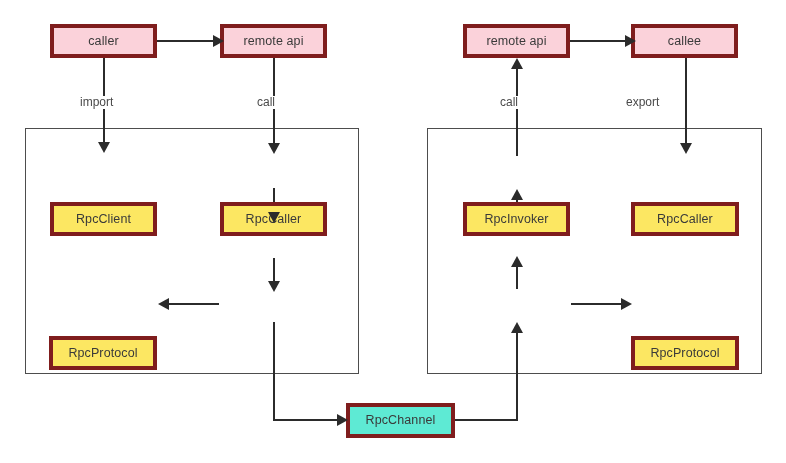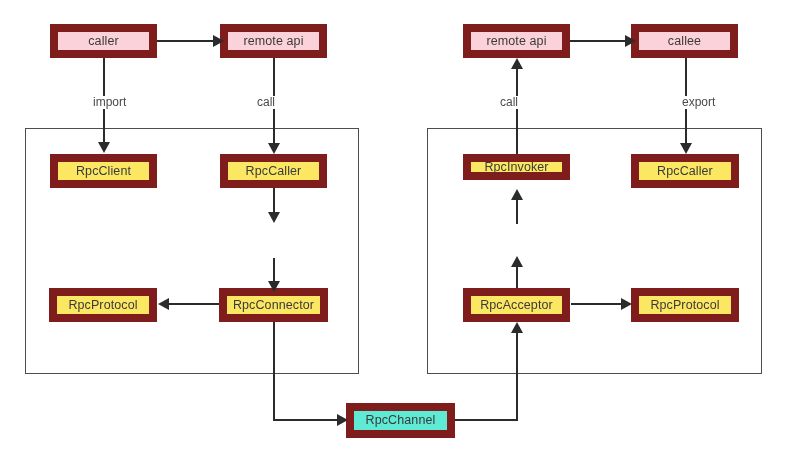--- a/index.html
+++ b/index.html
@@ -11,33 +11,33 @@
     position: relative;
     width: 786px;
     height: 463px;
     background: #ffffff;
     font-family: "Liberation Sans", sans-serif;
     overflow: hidden;
   }
   .node {
     position: absolute;
     box-sizing: border-box;
-    border: 8px solid #7f1d1d;
+    border: 4px solid #7f1d1d;
     display: flex;
     align-items: center;
     justify-content: center;
     font-size: 12.5px;
     color: #3a3a3a;
     letter-spacing: 0.1px;
     text-align: center;
     line-height: 1;
     z-index: 3;
   }
   .node.pink   { background: #fbd2da; }
-  .node.yellow { background: #fce762; }
+  .node.yellow { background: #fce762; margin-top: 48px; }
   .node.green  { background: #5eead4; }
 
   .group {
     position: absolute;
     box-sizing: border-box;
     border: 1.5px solid #4d4d4d;
     background: transparent;
     z-index: 1;
   }
 
@@ -93,21 +93,21 @@
 <div id="canvas">
 
   <div class="group" style="left:25px; top:128px; width:334px; height:246px;"></div>
   <div class="group" style="left:427px; top:128px; width:335px; height:246px;"></div>
 
   <div class="edge h" style="left:157px; top:40px; width:57px;"></div>
   <div class="arrow right" style="left:213px; top:35px;"></div>
 
   <div class="edge v" style="left:103px; top:58px; height:88px;"></div>
   <div class="arrow down" style="left:98px; top:142px;"></div>
-  <div class="edge-label" style="left:91px; top:96px;">import</div>
+  <div class="edge-label" style="left:78px; top:96px;">import</div>
 
   <div class="edge v" style="left:273px; top:58px; height:89px;"></div>
   <div class="arrow down" style="left:268px; top:143px;"></div>
   <div class="edge-label" style="left:255px; top:96px;">call</div>
 
   <div class="edge v" style="left:273px; top:188px; height:28px;"></div>
   <div class="arrow down" style="left:268px; top:212px;"></div>
 
   <div class="edge v" style="left:273px; top:258px; height:28px;"></div>
   <div class="arrow down" style="left:268px; top:281px;"></div>
@@ -121,21 +121,21 @@
 
   <div class="edge h" style="left:570px; top:40px; width:57px;"></div>
   <div class="arrow right" style="left:625px; top:35px;"></div>
 
   <div class="edge v" style="left:516px; top:66px; height:90px;"></div>
   <div class="arrow up" style="left:511px; top:58px;"></div>
   <div class="edge-label" style="left:498px; top:96px;">call</div>
 
   <div class="edge v" style="left:685px; top:58px; height:89px;"></div>
   <div class="arrow down" style="left:680px; top:143px;"></div>
-  <div class="edge-label" style="left:680px; top:96px;">export</div>
+  <div class="edge-label" style="left:624px; top:96px;">export</div>
 
   <div class="edge v" style="left:516px; top:198px; height:26px;"></div>
   <div class="arrow up" style="left:511px; top:189px;"></div>
 
   <div class="edge v" style="left:516px; top:264px; height:25px;"></div>
   <div class="arrow up" style="left:511px; top:256px;"></div>
 
   <div class="edge h" style="left:571px; top:303px; width:54px;"></div>
   <div class="arrow right" style="left:621px; top:298px;"></div>
 
@@ -149,28 +149,26 @@
 
   <div class="node pink" style="left:463px; top:24px; width:107px; height:34px;">remote api</div>
 
   <div class="node pink" style="left:631px; top:24px; width:107px; height:34px;">callee</div>
 
   <div class="node yellow" style="left:50px; top:154px; width:107px; height:34px;">RpcClient</div>
 
   <div class="node yellow" style="left:220px; top:154px; width:107px; height:34px;">RpcCaller</div>
 
 
-  <div class="node yellow" style="left:219px; top:288px; width:109px; height:34px;">RpcConnector</div>
 
   <div class="node yellow" style="left:49px; top:288px; width:108px; height:34px;">RpcProtocol</div>
 
-  <div class="node yellow" style="left:463px; top:154px; width:107px; height:26px;">RpcInvoker</div>
+  <div class="node yellow" style="left:463px; top:154px; width:107px; height:34px;">RpcInvoker</div>
 
   <div class="node yellow" style="left:631px; top:154px; width:108px; height:34px;">RpcCaller</div>
 
 
-  <div class="node yellow" style="left:463px; top:288px; width:107px; height:34px;">RpcAcceptor</div>
 
   <div class="node yellow" style="left:631px; top:288px; width:108px; height:34px;">RpcProtocol</div>
 
   <div class="node green" style="left:346px; top:403px; width:109px; height:35px;">RpcChannel</div>
 
 </div>
 
 </body></html>

